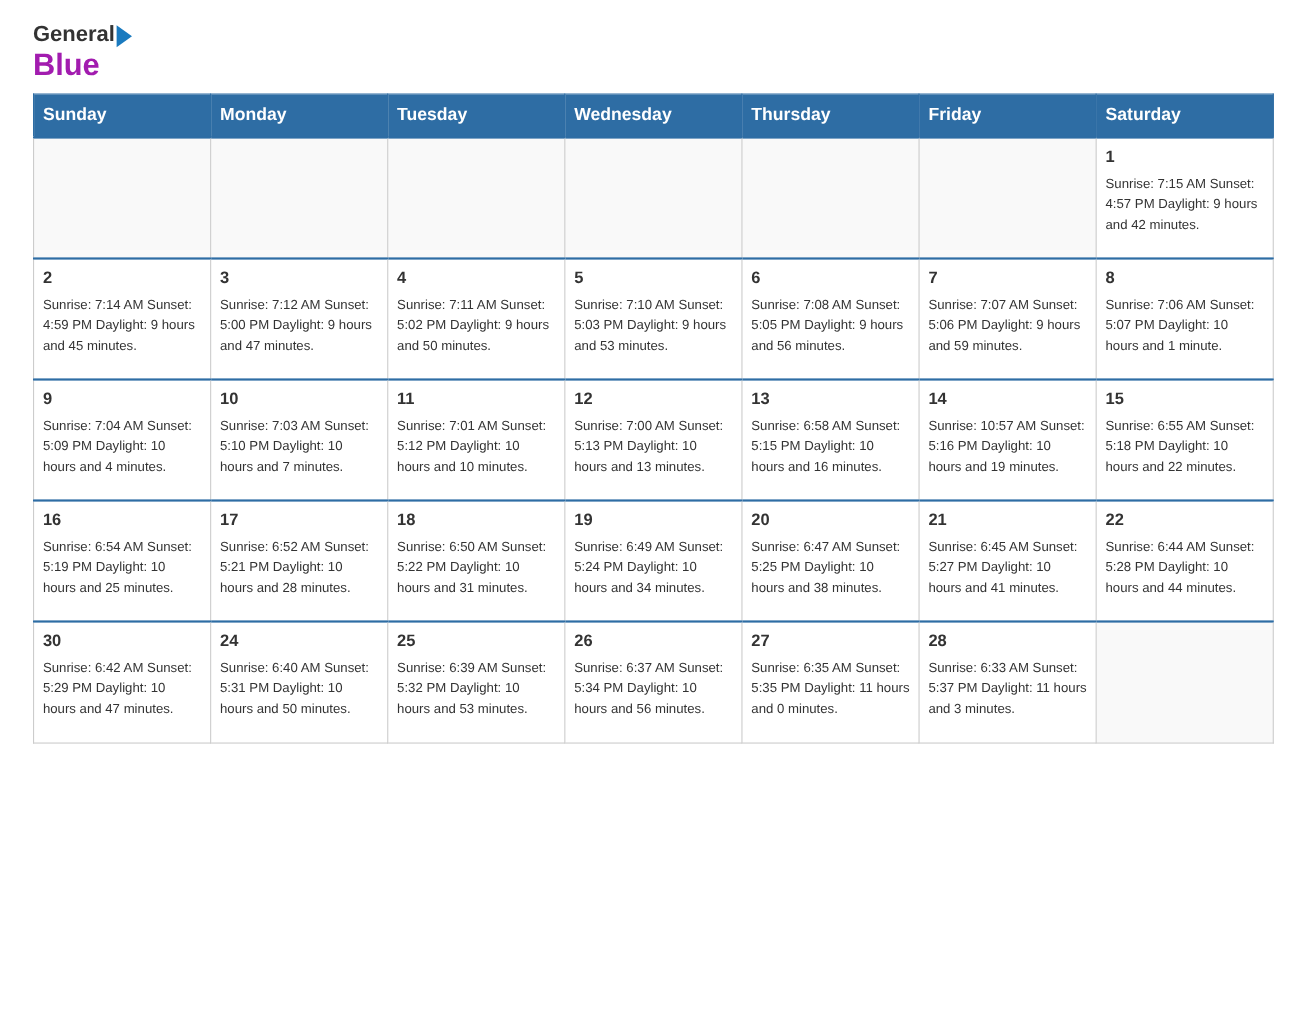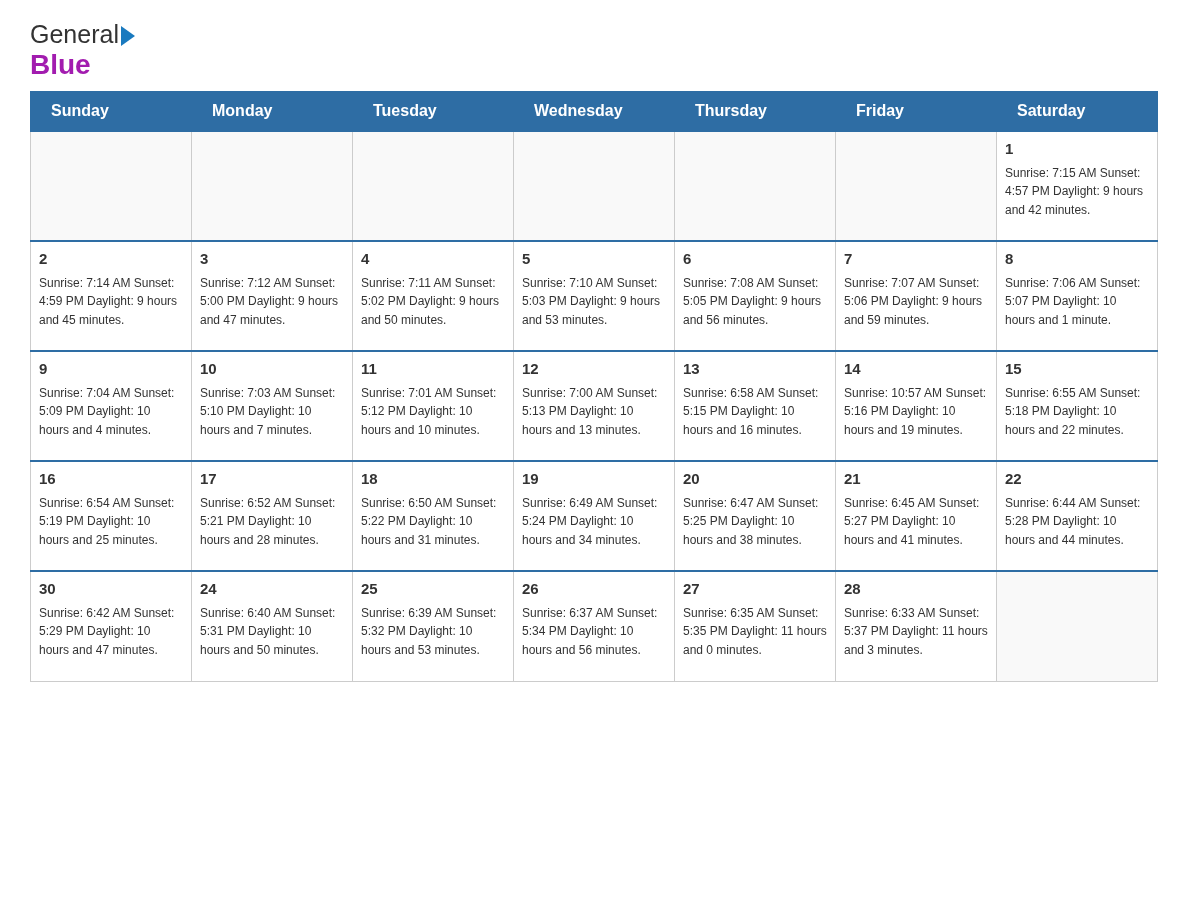--- a/index.html
+++ b/index.html
@@ -15,22 +15,22 @@
       justify-content: space-between;
       align-items: flex-start;
       margin-bottom: 10px;
     }
     .logo {
       display: flex;
       align-items: center;
       gap: 0px;
     }
     .logo-text-general {
-      font-size: 25px;
-      font-weight: normal;
+      font-size: 20px;
+      font-weight: bold;
       color: #333;
     }
     .logo-text-blue {
       font-size: 28px;
       font-weight: bold;
       color: #a21caf;
     }
     .logo-arrow {
       width: 0;
       height: 0;
@@ -63,21 +63,21 @@
       margin-top: 4px;
     }
     table {
       width: 100%;
       border-collapse: collapse;
       margin-top: 10px;
     }
     thead th {
       background-color: #2e6da4;
       color: #fff;
-      padding: 10px 20px;
+      padding: 10px 8px;
       font-size: 16px;
       font-weight: bold;
       text-align: left;
       border: 1px solid #2e6da4;
     }
     tbody td {
       border: 1px solid #ccc;
       vertical-align: top;
       padding: 6px 8px;
       width: 14.28%;

